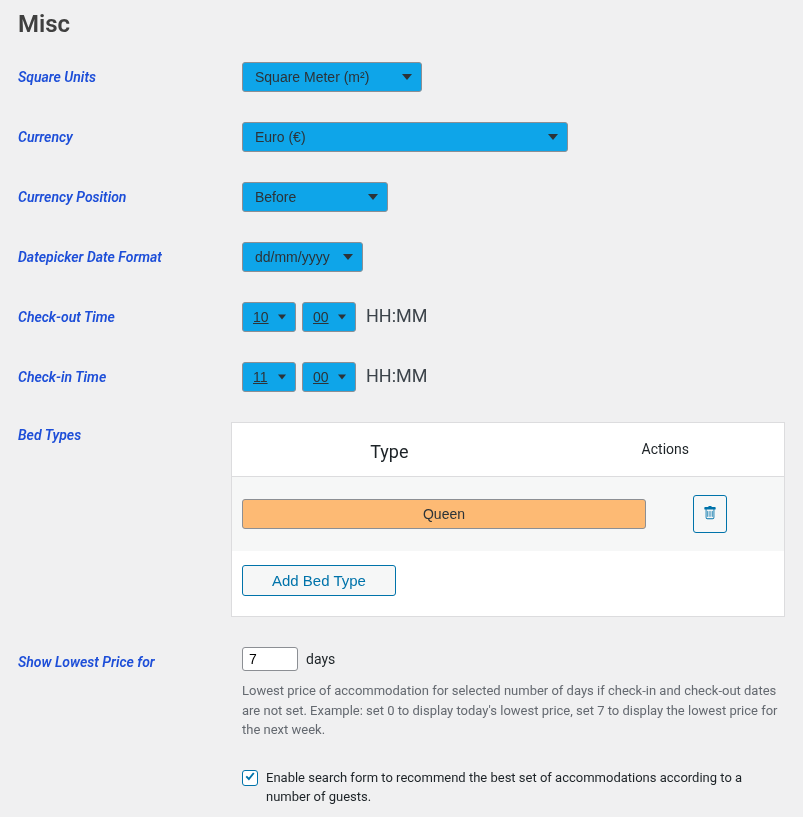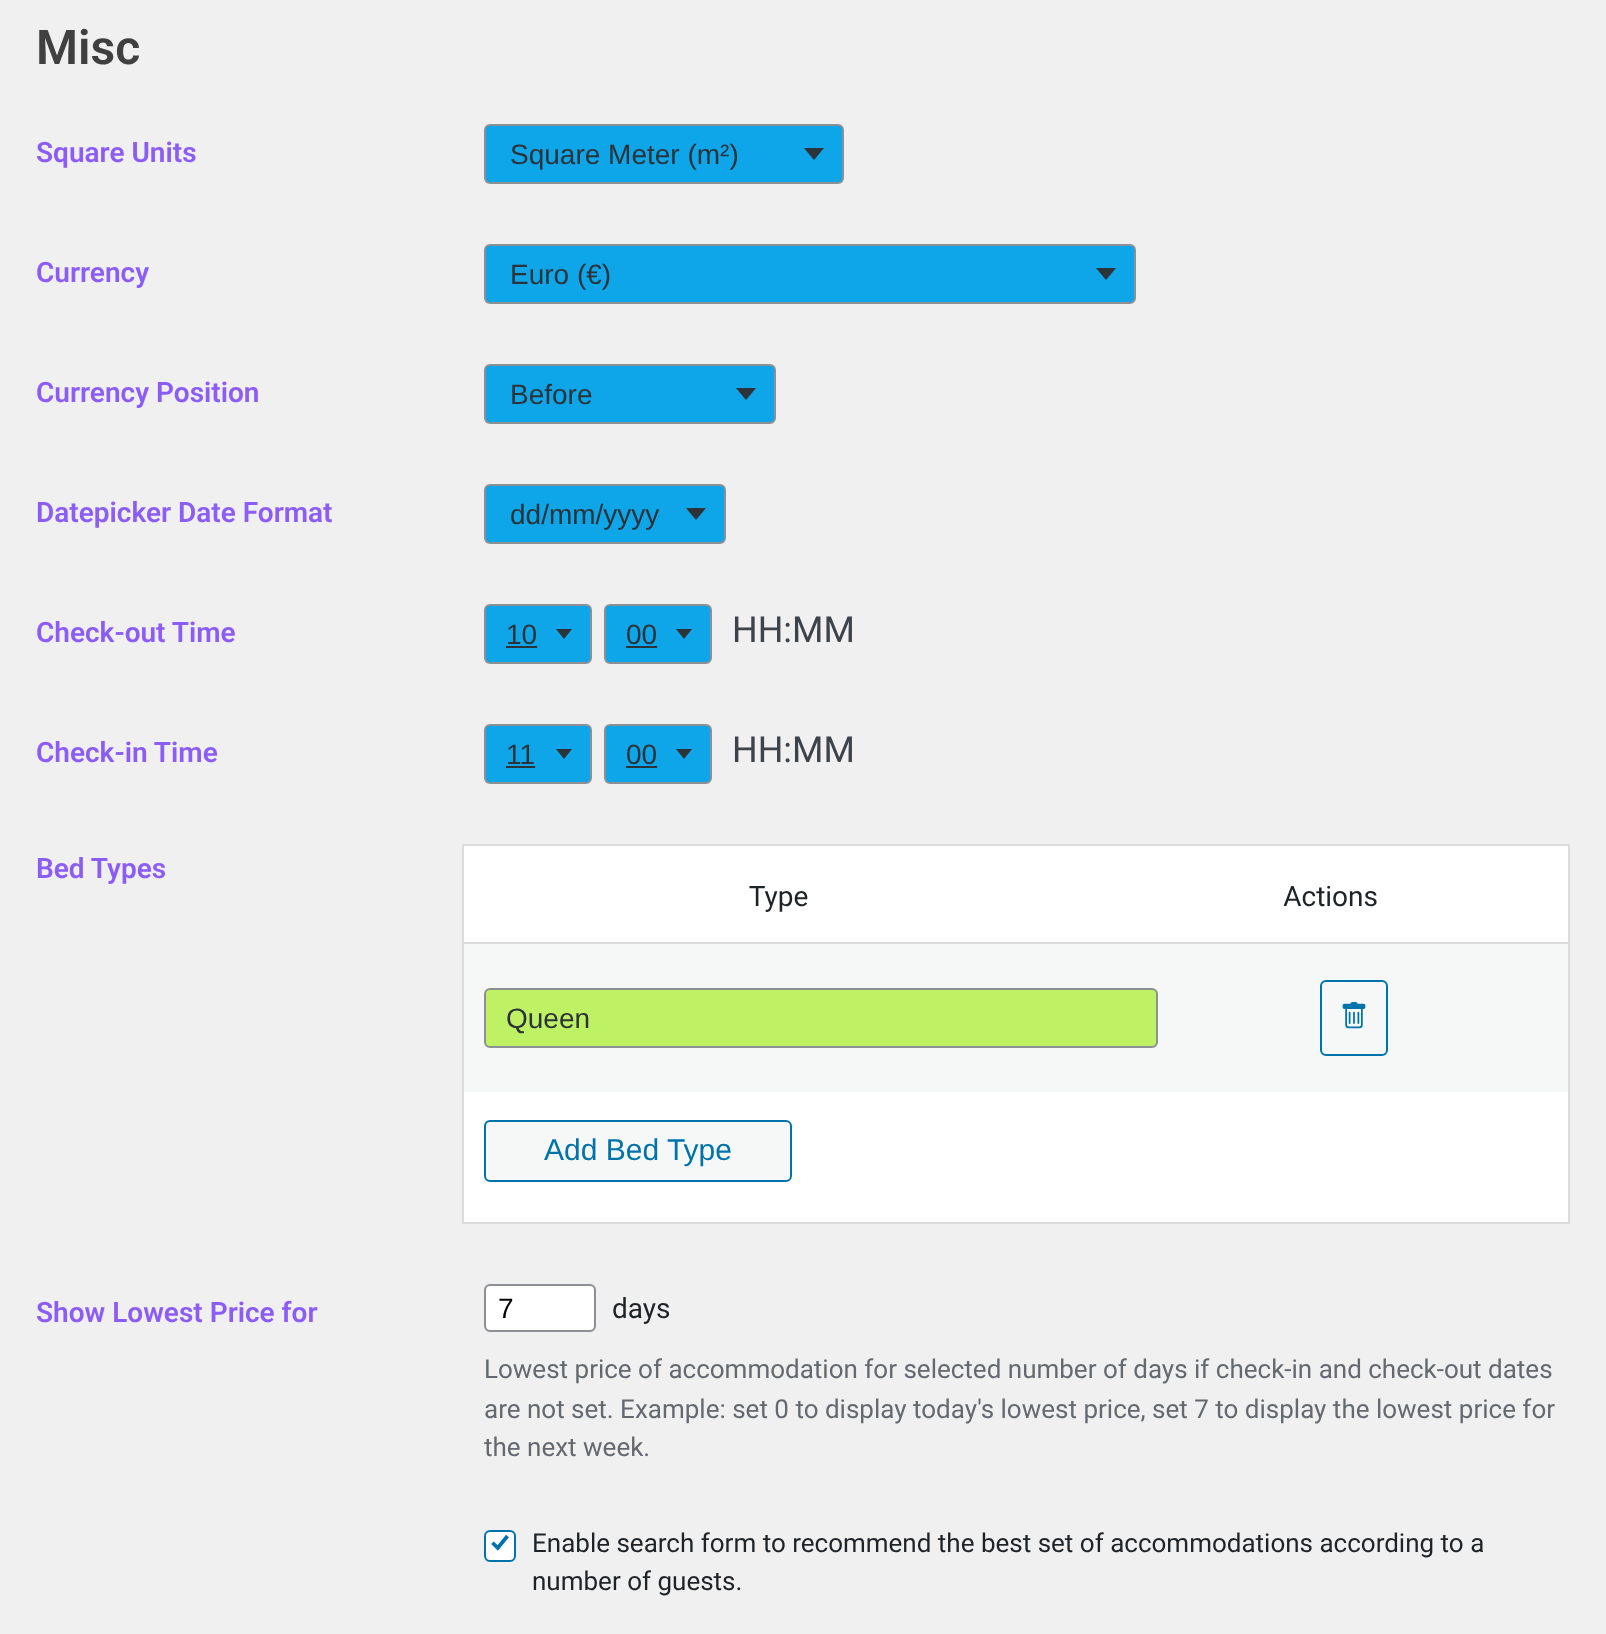--- a/index.html
+++ b/index.html
@@ -25,23 +25,24 @@
       display: flex;
       align-items: flex-start;
       margin-bottom: 30px;
     }
     .form-row.tall {
       margin-bottom: 30px;
     }
     .form-label {
       width: 224px;
       font-weight: 600;
-      color: #8b5cf6;
+      color: #1d4ed8;
       padding-top: 7px;
       font-size: 14px;
+      font-style: italic;
     }
     .form-control {
       flex: 1;
     }
     .select-wrap {
       position: relative;
       display: inline-block;
     }
     select {
       appearance: none;
@@ -93,43 +94,44 @@
     .bed-types-header {
       display: flex;
       padding: 18px 0 14px 0;
       border-bottom: 1px solid #dcdcde;
     }
     .bed-types-header .col-type {
       flex: 0 0 57%;
       text-align: center;
       font-weight: 400;
       color: #1d2327;
-      font-size: 14px;
+      font-size: 18px;
     }
     .bed-types-header .col-actions {
       flex: 1;
       text-align: center;
       font-weight: 400;
       color: #1d2327;
       font-size: 14px;
     }
     .bed-types-body {
       background: #f6f7f7;
       padding: 18px 10px;
       display: flex;
       align-items: center;
     }
     .bed-input {
-      width: 337px;
+      width: 404px;
       padding: 6px 10px;
       border: 1px solid #8c8f94;
       border-radius: 3px;
       font-size: 14px;
-      background: #bef264;
+      background: #fdba74;
       color: #2c3338;
+      text-align: center;
     }
     .bed-action-col {
       flex: 1;
       display: flex;
       justify-content: center;
     }
     .delete-btn {
       width: 34px;
       height: 38px;
       border: 1px solid #0073aa;

